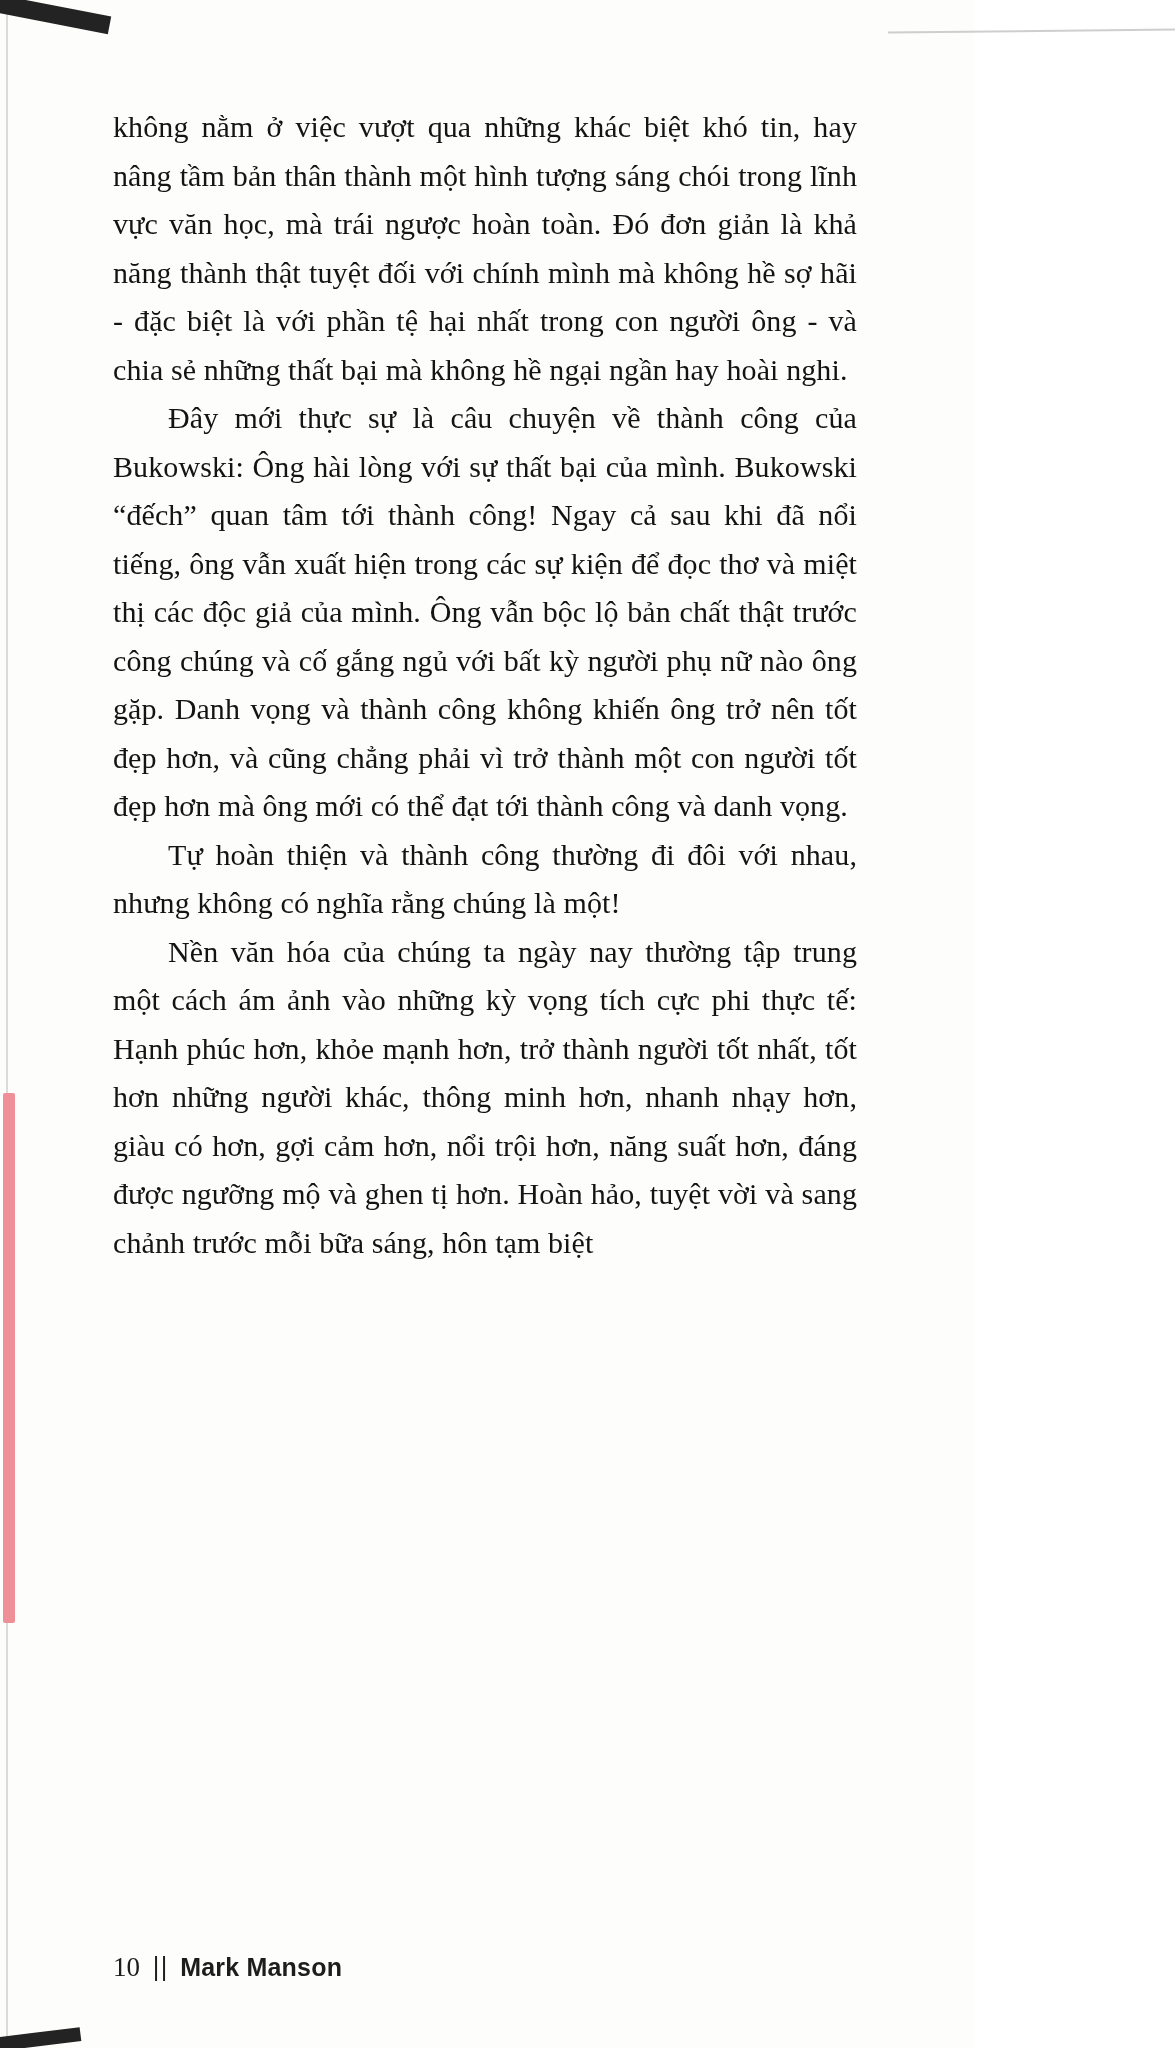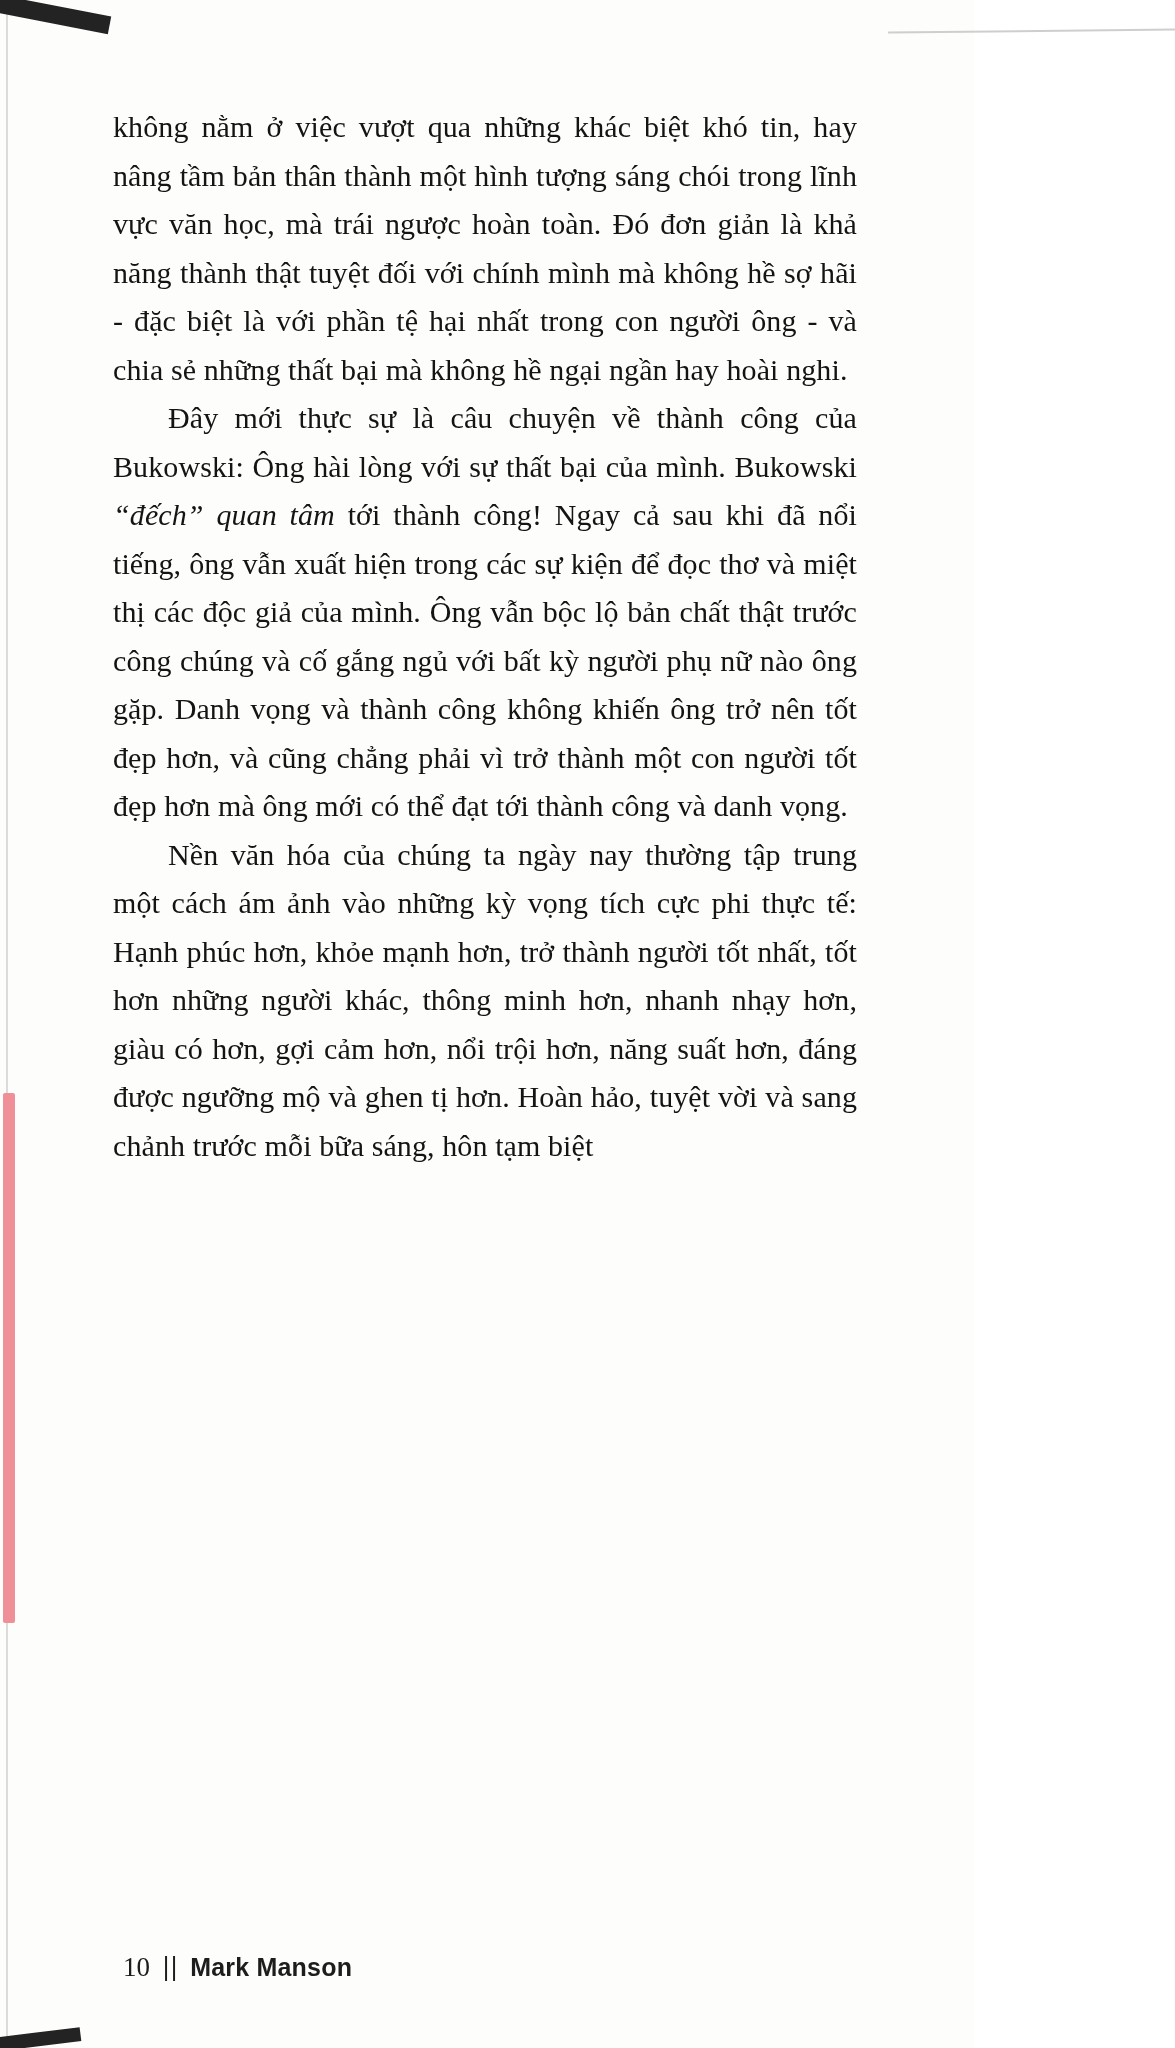--- a/index.html
+++ b/index.html
@@ -26,25 +26,25 @@
     position:absolute;
     left:113px;top:103px;width:744px;
     color:var(--text);
     font-size:30px;
     line-height:48.5px;
     text-align:justify;
     letter-spacing:0.1px;
   }
   .text-block p{margin:0;}
   .text-block p.indent{text-indent:55px;}
-  .italic{font-style:italic;margin-top:16px;}
+  .italic{margin-top:16px;}
   
   .footer{
     position:absolute;
-    left:123px;top:1952px;
+    left:113px;top:1952px;
     display:flex;align-items:baseline;gap:12px;
     color:#1d1d1d;
   }
   .footer .pg{
     font-family:"Liberation Serif","DejaVu Serif",serif;
     font-size:27px;
   }
   .footer .sep{
     font-family:"DejaVu Sans","Liberation Sans",sans-serif;
     font-size:24px;
@@ -94,20 +94,21 @@
 
   <div class="edge-left"></div>
   <div class="corner-top-left"></div>
   <div class="corner-bottom-left"></div>
   <div class="top-right-line"></div>
   <div class="pink-strip"></div>
 
   <div class="text-block">
       <p class="para"><span>không nằm ở việc vượt qua những khác biệt khó tin, hay nâng tầm bản thân thành một hình tượng sáng chói trong lĩnh vực văn học, mà trái ngược hoàn toàn. Đó đơn giản là khả năng thành thật tuyệt đối với chính mình mà không hề sợ hãi - đặc biệt là với phần tệ hại nhất trong con người ông - và chia sẻ những thất bại mà không hề ngại ngần hay hoài nghi.</span></p>
       <p class="para indent"><span>Đây mới thực sự là câu chuyện về thành công của Bukowski: Ông hài lòng với sự thất bại của mình. Bukowski </span><span class="italic">“đếch” quan tâm </span><span>tới thành công! Ngay cả sau khi đã nổi tiếng, ông vẫn xuất hiện trong các sự kiện để đọc thơ và miệt thị các độc giả của mình. Ông vẫn bộc lộ bản chất thật trước công chúng và cố gắng ngủ với bất kỳ người phụ nữ nào ông gặp. Danh vọng và thành công không khiến ông trở nên tốt đẹp hơn, và cũng chẳng phải vì trở thành một con người tốt đẹp hơn mà ông mới có thể đạt tới thành công và danh vọng.</span></p>
+      <p class="para indent"><span>Tự hoàn thiện và thành công thường đi đôi với nhau, nhưng không có nghĩa rằng chúng là một!</span></p>
       <p class="para indent"><span>Nền văn hóa của chúng ta ngày nay thường tập trung một cách ám ảnh vào những kỳ vọng tích cực phi thực tế: Hạnh phúc hơn, khỏe mạnh hơn, trở thành người tốt nhất, tốt hơn những người khác, thông minh hơn, nhanh nhạy hơn, giàu có hơn, gợi cảm hơn, nổi trội hơn, năng suất hơn, đáng được ngưỡng mộ và ghen tị hơn. Hoàn hảo, tuyệt vời và sang chảnh trước mỗi bữa sáng, hôn tạm biệt</span></p>
     </div>
 
   <div class="footer">
     <span class="pg">10</span>
     <span class="sep">||</span>
     <span class="author">Mark Manson</span>
   </div>
 
 </div>

